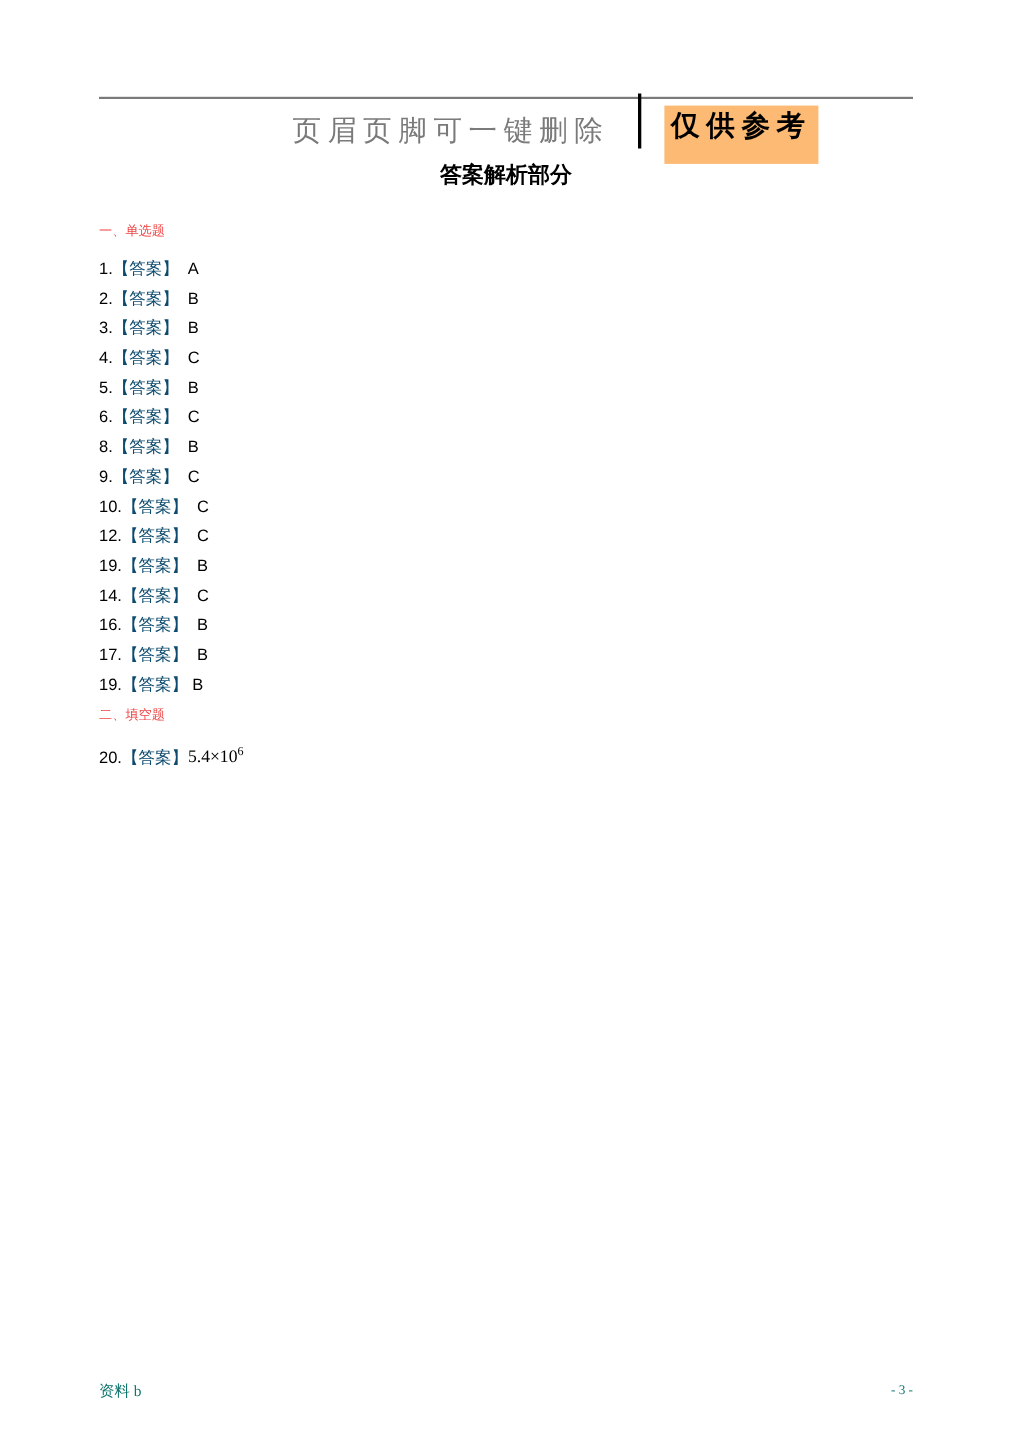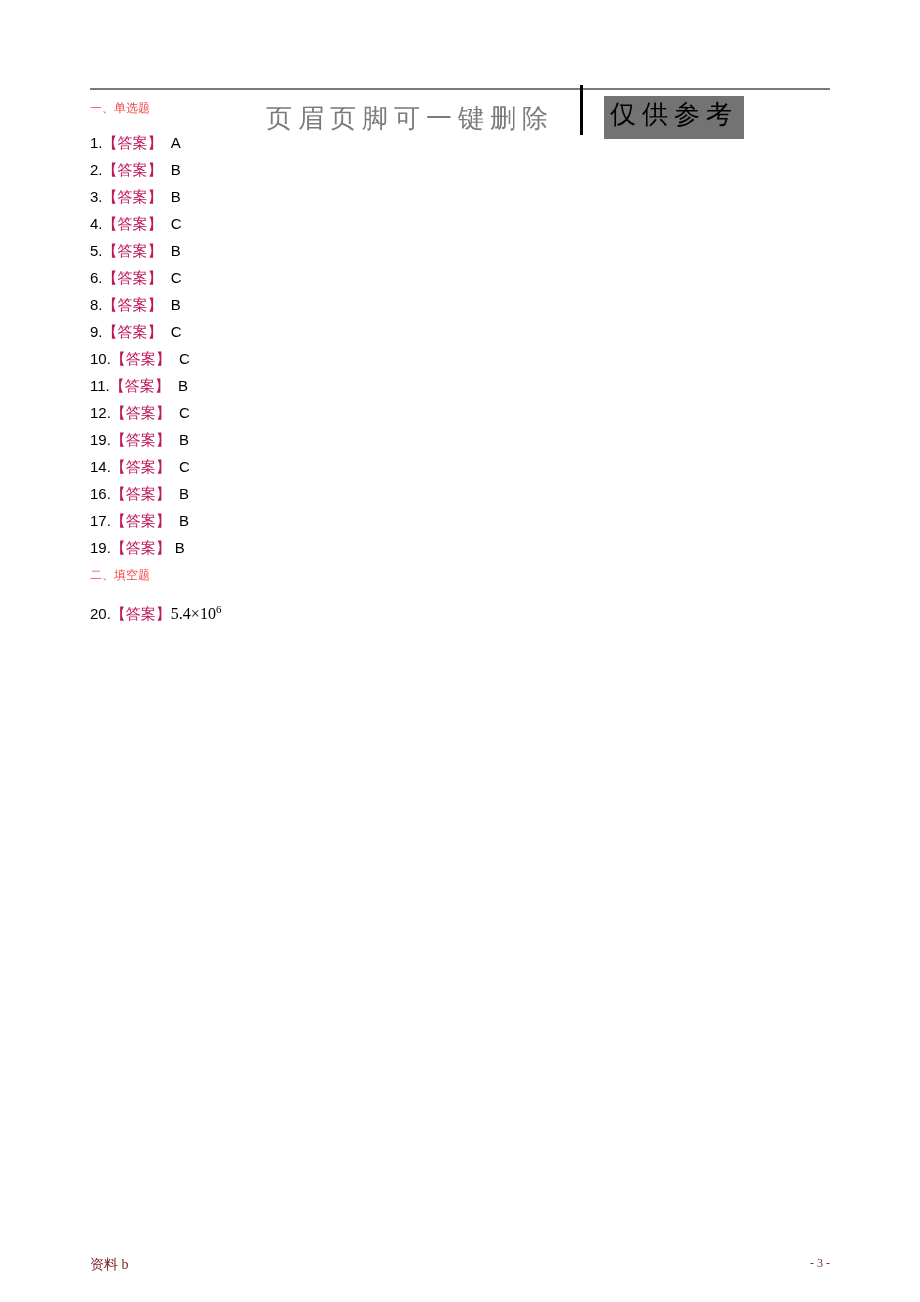--- a/index.html
+++ b/index.html
@@ -37,27 +37,27 @@
       left: 490px;
       top: -3px;
       width: 3px;
       height: 50px;
       background: #000000;
     }
     .header-right {
       position: absolute;
       left: 514px;
       top: 8px;
-      background: #737373;
-      padding: 1px 6px 7px 6px;
+      background: #fdba74;
+      padding: 1px 6px 17px 6px;
       font-size: 26px;
       letter-spacing: 6px;
       color: #000000;
       font-family: "KaiTi", "STKaiti", serif;
-      font-weight: 400;
+      font-weight: 700;
     }
     .header-underline {
       border-bottom: 2px solid #7a7a7a;
       margin-top: 48px;
       width: 100%;
     }
     .title {
       text-align: center;
       font-size: 20px;
       font-weight: bold;
@@ -78,21 +78,21 @@
     .answer-line {
       font-size: 15px;
       line-height: 27px;
       font-family: "SimSun", Arial, sans-serif;
       color: #000000;
     }
     .num {
       color: #000000;
     }
     .ans-label {
-      color: #be185d;
+      color: #0c4a6e;
     }
     .ans-value {
       color: #000000;
       margin-left: 4px;
     }
     .formula {
       font-family: "Times New Roman", serif;
       font-size: 16px;
     }
     .exp {
@@ -101,51 +101,51 @@
     }
     .footer {
       position: absolute;
       bottom: 28px;
       left: 90px;
       right: 90px;
       display: flex;
       justify-content: space-between;
       font-size: 14px;
       font-family: "SimSun", serif;
-      color: #7f1d1d;
+      color: #0f766e;
     }
     .footer-right {
       font-size: 12px;
     }
   </style>
 </head>
 <body>
 
 <div class="page">
   <div class="header-block">
     <div class="header-left">页眉页脚可一键删除</div>
     <div class="vline"></div>
     <div class="header-right">仅供参考</div>
     <div class="header-underline"></div>
   </div>
 
+  <div class="title">答案解析部分</div>
 
   <div class="section-heading">一、单选题</div>
 
   <div class="answer-list">
     <div class="answer-line"><span class="num">1.</span><span class="ans-label">【答案】</span><span class="ans-value"> A</span></div>
     <div class="answer-line"><span class="num">2.</span><span class="ans-label">【答案】</span><span class="ans-value"> B</span></div>
     <div class="answer-line"><span class="num">3.</span><span class="ans-label">【答案】</span><span class="ans-value"> B</span></div>
     <div class="answer-line"><span class="num">4.</span><span class="ans-label">【答案】</span><span class="ans-value"> C</span></div>
     <div class="answer-line"><span class="num">5.</span><span class="ans-label">【答案】</span><span class="ans-value"> B</span></div>
     <div class="answer-line"><span class="num">6.</span><span class="ans-label">【答案】</span><span class="ans-value"> C</span></div>
     <div class="answer-line"><span class="num">8.</span><span class="ans-label">【答案】</span><span class="ans-value"> B</span></div>
     <div class="answer-line"><span class="num">9.</span><span class="ans-label">【答案】</span><span class="ans-value"> C</span></div>
     <div class="answer-line"><span class="num">10.</span><span class="ans-label">【答案】</span><span class="ans-value"> C</span></div>
-    <div class="answer-line"><span class="num">11.</span><span class="ans-label">【答案】</span><span class="ans-value"> B</span></div>
     <div class="answer-line"><span class="num">12.</span><span class="ans-label">【答案】</span><span class="ans-value"> C</span></div>
     <div class="answer-line"><span class="num">19.</span><span class="ans-label">【答案】</span><span class="ans-value"> B</span></div>
     <div class="answer-line"><span class="num">14.</span><span class="ans-label">【答案】</span><span class="ans-value"> C</span></div>
     <div class="answer-line"><span class="num">16.</span><span class="ans-label">【答案】</span><span class="ans-value"> B</span></div>
     <div class="answer-line"><span class="num">17.</span><span class="ans-label">【答案】</span><span class="ans-value"> B</span></div>
     <div class="answer-line"><span class="num">19.</span><span class="ans-label">【答案】</span><span class="ans-value">B</span></div>
   </div>
 
   <div class="section-heading">二、填空题</div>
 

